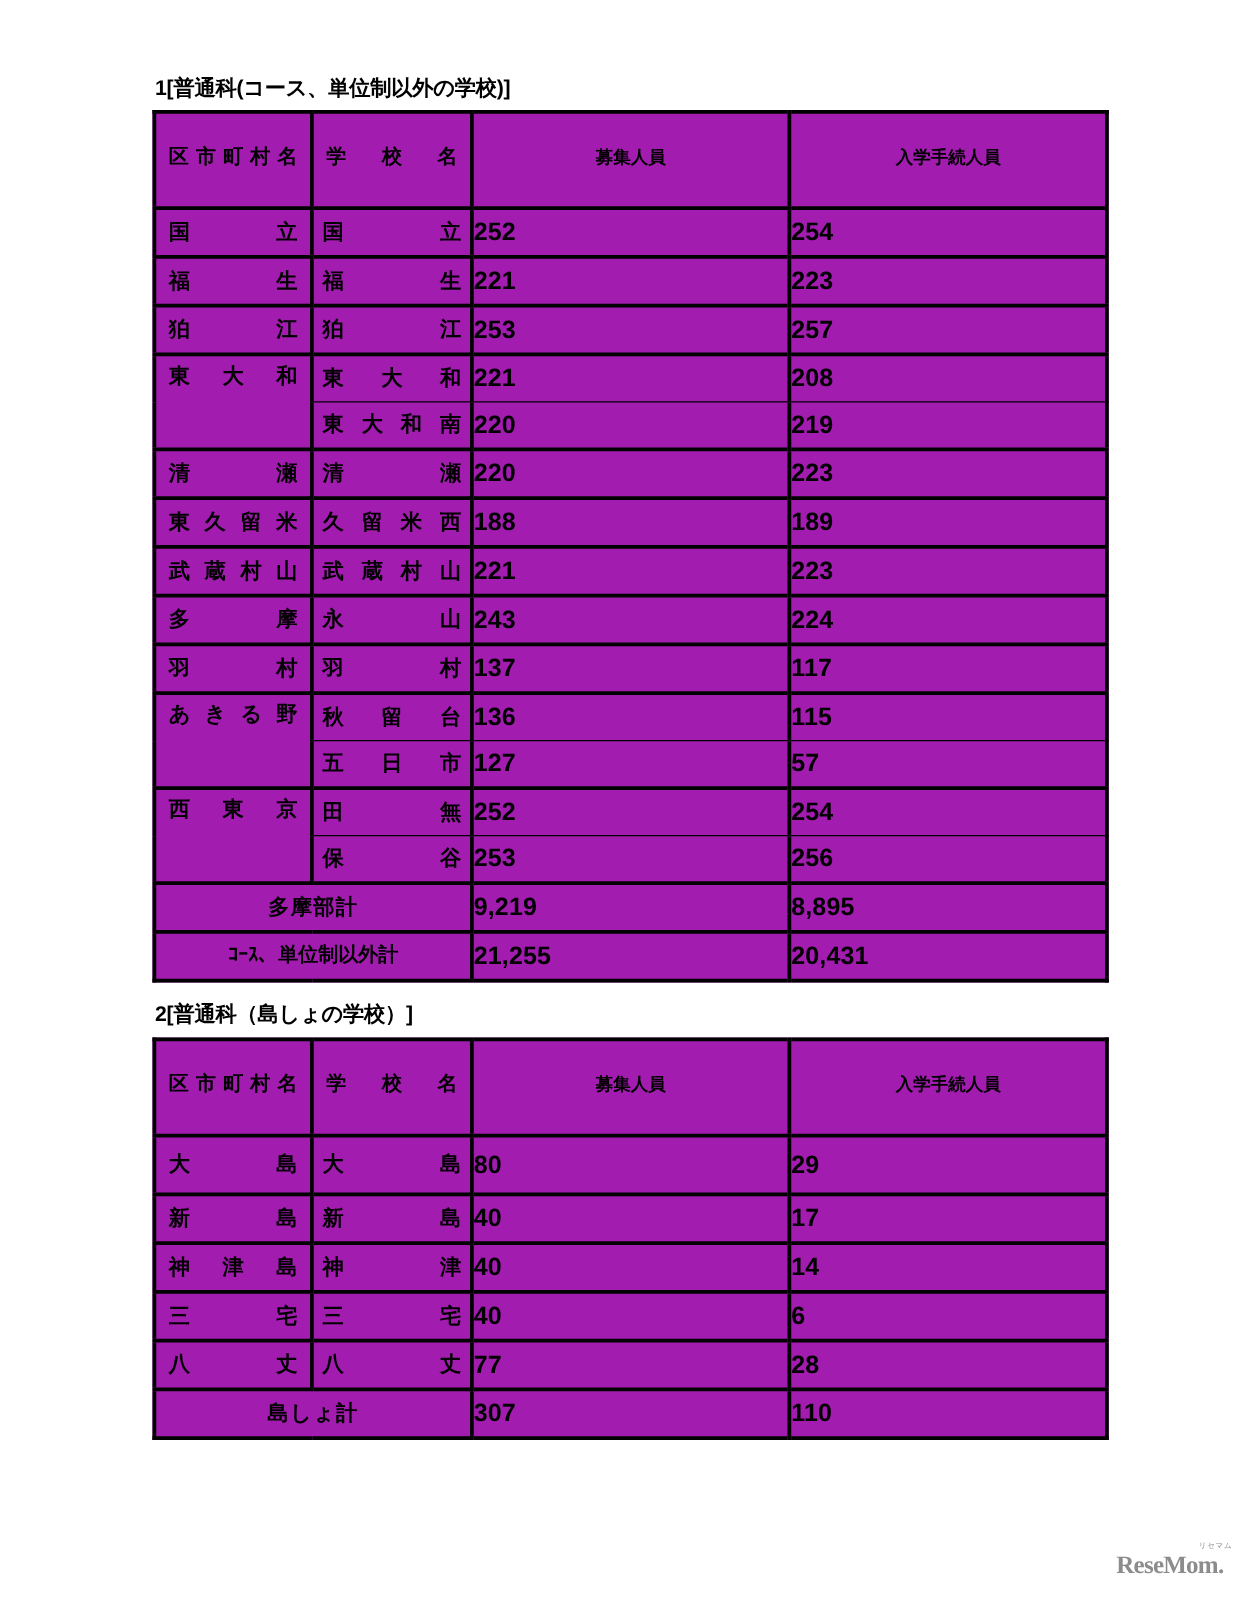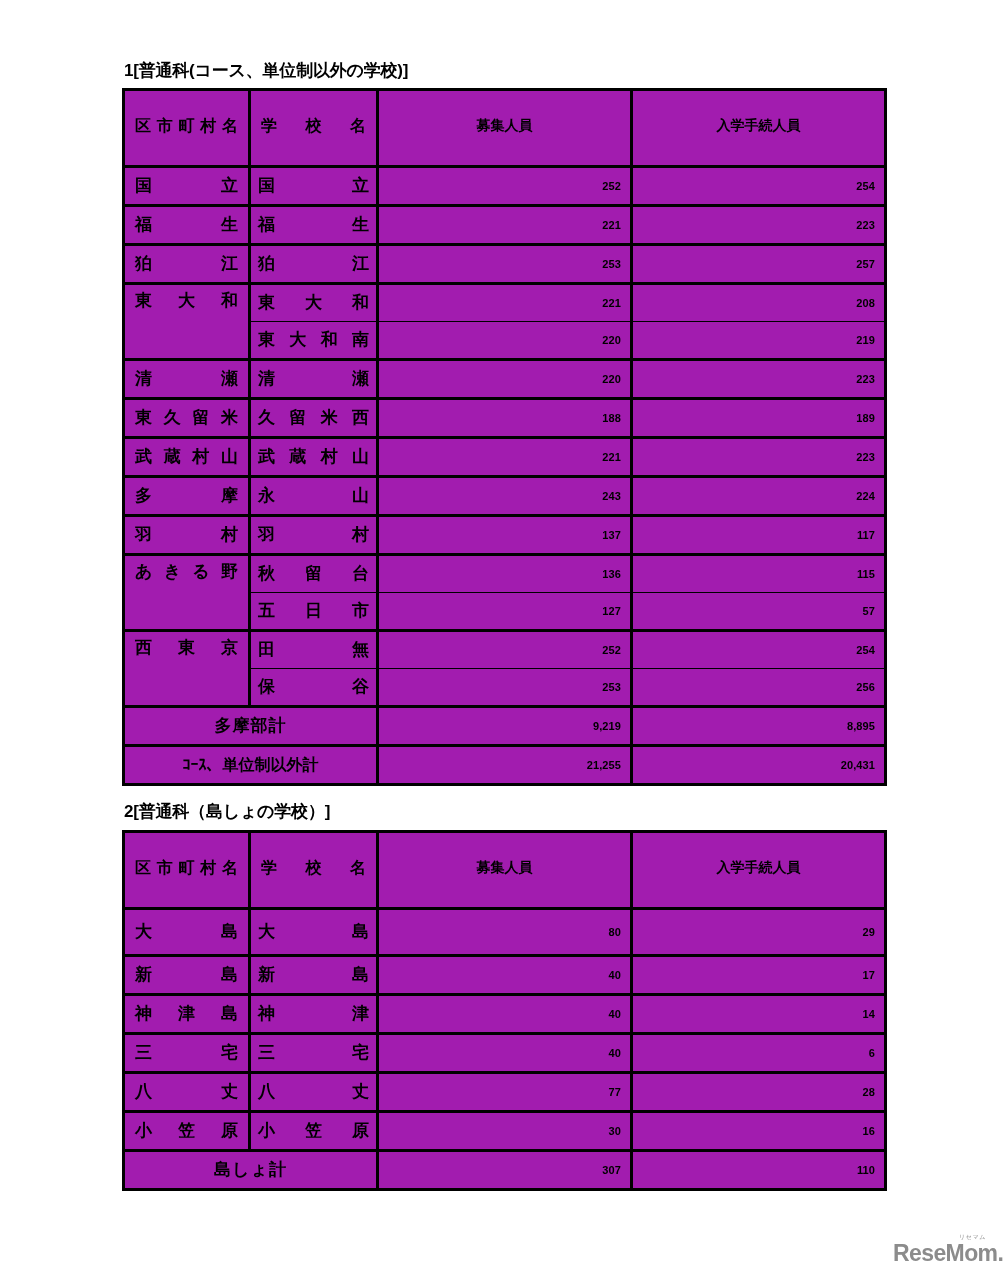--- a/index.html
+++ b/index.html
@@ -96,23 +96,23 @@
     line-height: 1.1;
   }
 
   
   .tbl tbody td {
     height: 36px;
   }
   .tbl tbody td.muni  { text-align: center; }
   .tbl tbody td.sch   { text-align: left; }
   .tbl tbody td.num {
-    text-align: right;
+    text-align: left;
     padding-right: 9px;
-    font-size: 11px;
+    font-size: 20px;
     letter-spacing: 0.1px;
   }
 
   
   .tbl tbody tr.grp-start > td { border-top-width: 3px; }
   .tbl tbody tr.grp-cont  > td { border-top-width: 1.2px; }
   .tbl tbody tr.grp-cont  > td.num { border-top-color: #000; }
 
   
   td.muni-merge {
@@ -137,28 +137,29 @@
   .watermark {
     position: absolute;
     left: 893px;
     top: 1234px;
     width: 100px;
     height: 34px;
     color: #8c8c8c;
     user-select: none;
   }
   .watermark .wm-main {
-    font-size: 23px;
+    font-size: 20px;
     font-weight: 700;
     letter-spacing: -0.6px;
     line-height: 1;
     position: absolute;
     left: 0;
     top: 8px;
     white-space: nowrap;
+    font-family: Liberation Serif, serif;
   }
   .watermark .wm-ruby {
     position: absolute;
     left: 66px;
     top: 0px;
     font-size: 6px;
     letter-spacing: 0.6px;
     line-height: 1;
     white-space: nowrap;
   }
@@ -411,30 +412,20 @@
         <tr class="grp-start">
           <td class="muni">
             <span class="spread">八丈</span>
           </td>
           <td class="sch sep-left">
             <span class="spread-wide">八丈</span>
           </td>
           <td class="num sep-left">77</td>
           <td class="num sep-left">28</td>
         </tr>
-        <tr class="grp-start">
-          <td class="muni">
-            <span class="spread">小笠原</span>
-          </td>
-          <td class="sch sep-left">
-            <span class="spread-wide">小笠原</span>
-          </td>
-          <td class="num sep-left">30</td>
-          <td class="num sep-left">16</td>
-        </tr>
         <tr class="total">
           <td colspan="2" class="total-label">
             <span class="centered">島しょ計</span>
           </td>
           <td class="num sep-left">307</td>
           <td class="num sep-left">110</td>
         </tr>
       </tbody>
   </table>
 

